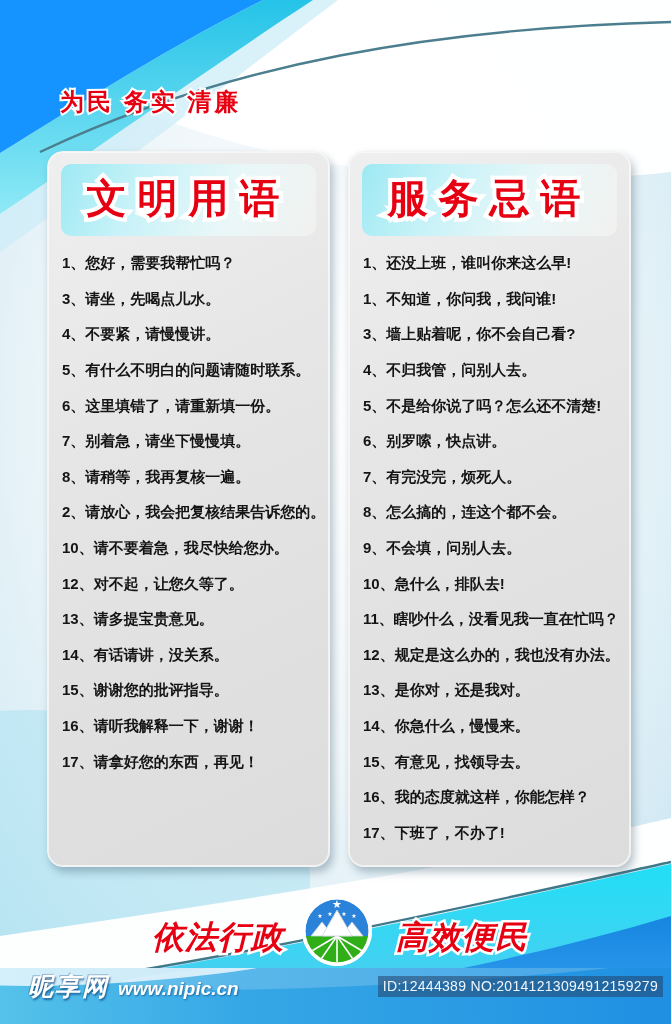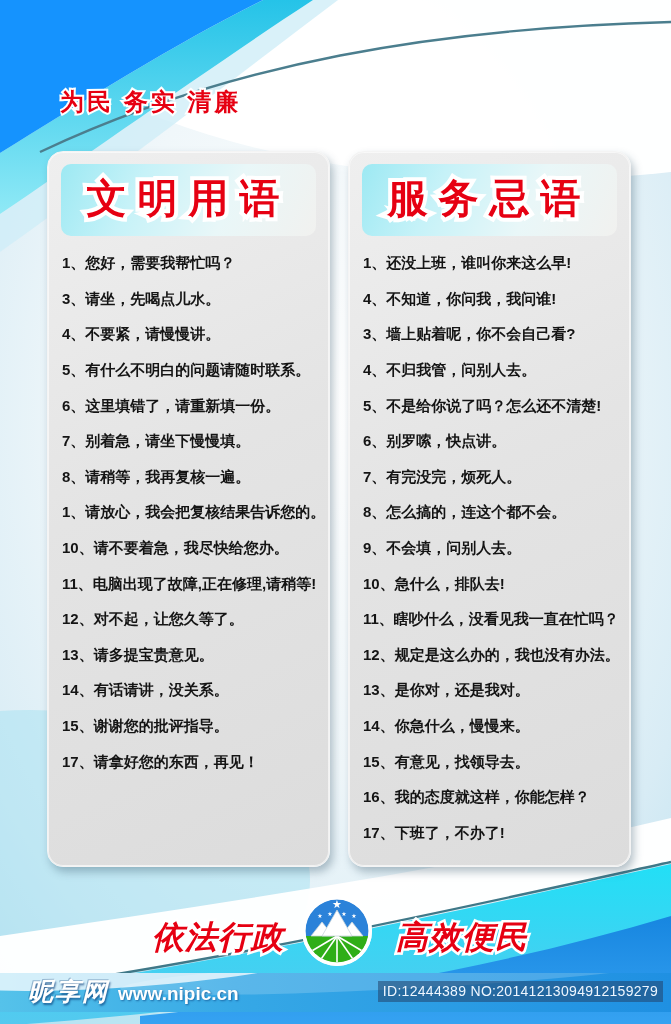--- a/index.html
+++ b/index.html
@@ -36,42 +36,42 @@
   }
 
   
   .footer-motto{position:absolute;z-index:6;}
   .motto-left{left:150px;top:908px;}
   .motto-right{left:394px;top:908px;}
   .logo-wrap{position:absolute;left:301px;top:895px;width:72px;height:72px;z-index:6;}
 
   
   .wm-bar{
-    position:absolute;left:0;bottom:12px;width:671px;height:39px;z-index:10;
+    position:absolute;left:0;bottom:0;width:671px;height:56px;z-index:10;
     background:linear-gradient(90deg,#55c2ea 0%,#36a8e6 35%,#1f90e2 100%);
     overflow:hidden;
   }
   .wm-bar::before{
     content:"";position:absolute;left:-60px;top:-26px;width:380px;height:40px;
     background:rgba(255,255,255,0.75);border-radius:50%;transform:rotate(-4deg);
   }
   .wm-bar::after{
     content:"";position:absolute;left:120px;top:-14px;width:560px;height:30px;
     background:rgba(255,255,255,0.18);border-radius:50%;transform:rotate(-3deg);
   }
   .wm-left{
     position:absolute;left:28px;top:2px;display:flex;align-items:baseline;gap:9px;z-index:2;
   }
   .wm-site{
     font-size:25px;font-weight:bold;font-style:italic;color:#ffffff;
     text-shadow:1px 2px 2px rgba(10,60,120,0.65), -1px -1px 0 rgba(10,60,120,0.3);
     letter-spacing:2px;
   }
   .wm-url{
-    font-size:19px;font-weight:bold;color:#ffffff;
+    font-size:19px;font-weight:bold;font-style:italic;color:#ffffff;
     text-shadow:1px 1px 2px rgba(10,60,120,0.6);
   }
   .wm-idbox{
     position:absolute;right:8px;top:8px;padding:2px 5px 3px;z-index:2;
     background:rgba(35,65,105,0.55);color:#eef6ff;font-size:14px;
     letter-spacing:0.3px;
   }
 </style>
 </head>
 <body>
@@ -129,41 +129,41 @@
     </div>
     <ul class="phrase-list">
 
     <li class="item">1、您好，需要我帮忙吗？</li>
         <li class="item">3、请坐，先喝点儿水。</li>
         <li class="item">4、不要紧，请慢慢讲。</li>
         <li class="item">5、有什么不明白的问题请随时联系。</li>
         <li class="item">6、这里填错了，请重新填一份。</li>
         <li class="item">7、别着急，请坐下慢慢填。</li>
         <li class="item">8、请稍等，我再复核一遍。</li>
-        <li class="item">1、请放心，我会把复核结果告诉您的。</li>
+        <li class="item">2、请放心，我会把复核结果告诉您的。</li>
         <li class="item">10、请不要着急，我尽快给您办。</li>
-        <li class="item">11、电脑出现了故障,正在修理,请稍等!</li>
         <li class="item">12、对不起，让您久等了。</li>
         <li class="item">13、请多提宝贵意见。</li>
         <li class="item">14、有话请讲，没关系。</li>
         <li class="item">15、谢谢您的批评指导。</li>
+        <li class="item">16、请听我解释一下，谢谢！</li>
         <li class="item">17、请拿好您的东西，再见！</li>
       </ul>
   </div>
 
   <div class="panel right">
     <div class="panel-titlebar">
       <svg width="255" height="64" viewBox="0 0 255 64">
         <text x="50%" y="48" text-anchor="middle" font-size="40" font-weight="bold" letter-spacing="11" fill="#e60012" stroke="#ffffff" stroke-width="8" paint-order="stroke">服务忌语</text>
       </svg>
     </div>
     <ul class="phrase-list">
 
     <li class="item">1、还没上班，谁叫你来这么早!</li>
-        <li class="item">4、不知道，你问我，我问谁!</li>
+        <li class="item">1、不知道，你问我，我问谁!</li>
         <li class="item">3、墙上贴着呢，你不会自己看?</li>
         <li class="item">4、不归我管，问别人去。</li>
         <li class="item">5、不是给你说了吗？怎么还不清楚!</li>
         <li class="item">6、别罗嗦，快点讲。</li>
         <li class="item">7、有完没完，烦死人。</li>
         <li class="item">8、怎么搞的，连这个都不会。</li>
         <li class="item">9、不会填，问别人去。</li>
         <li class="item">10、急什么，排队去!</li>
         <li class="item">11、瞎吵什么，没看见我一直在忙吗？</li>
         <li class="item">12、规定是这么办的，我也没有办法。</li>

